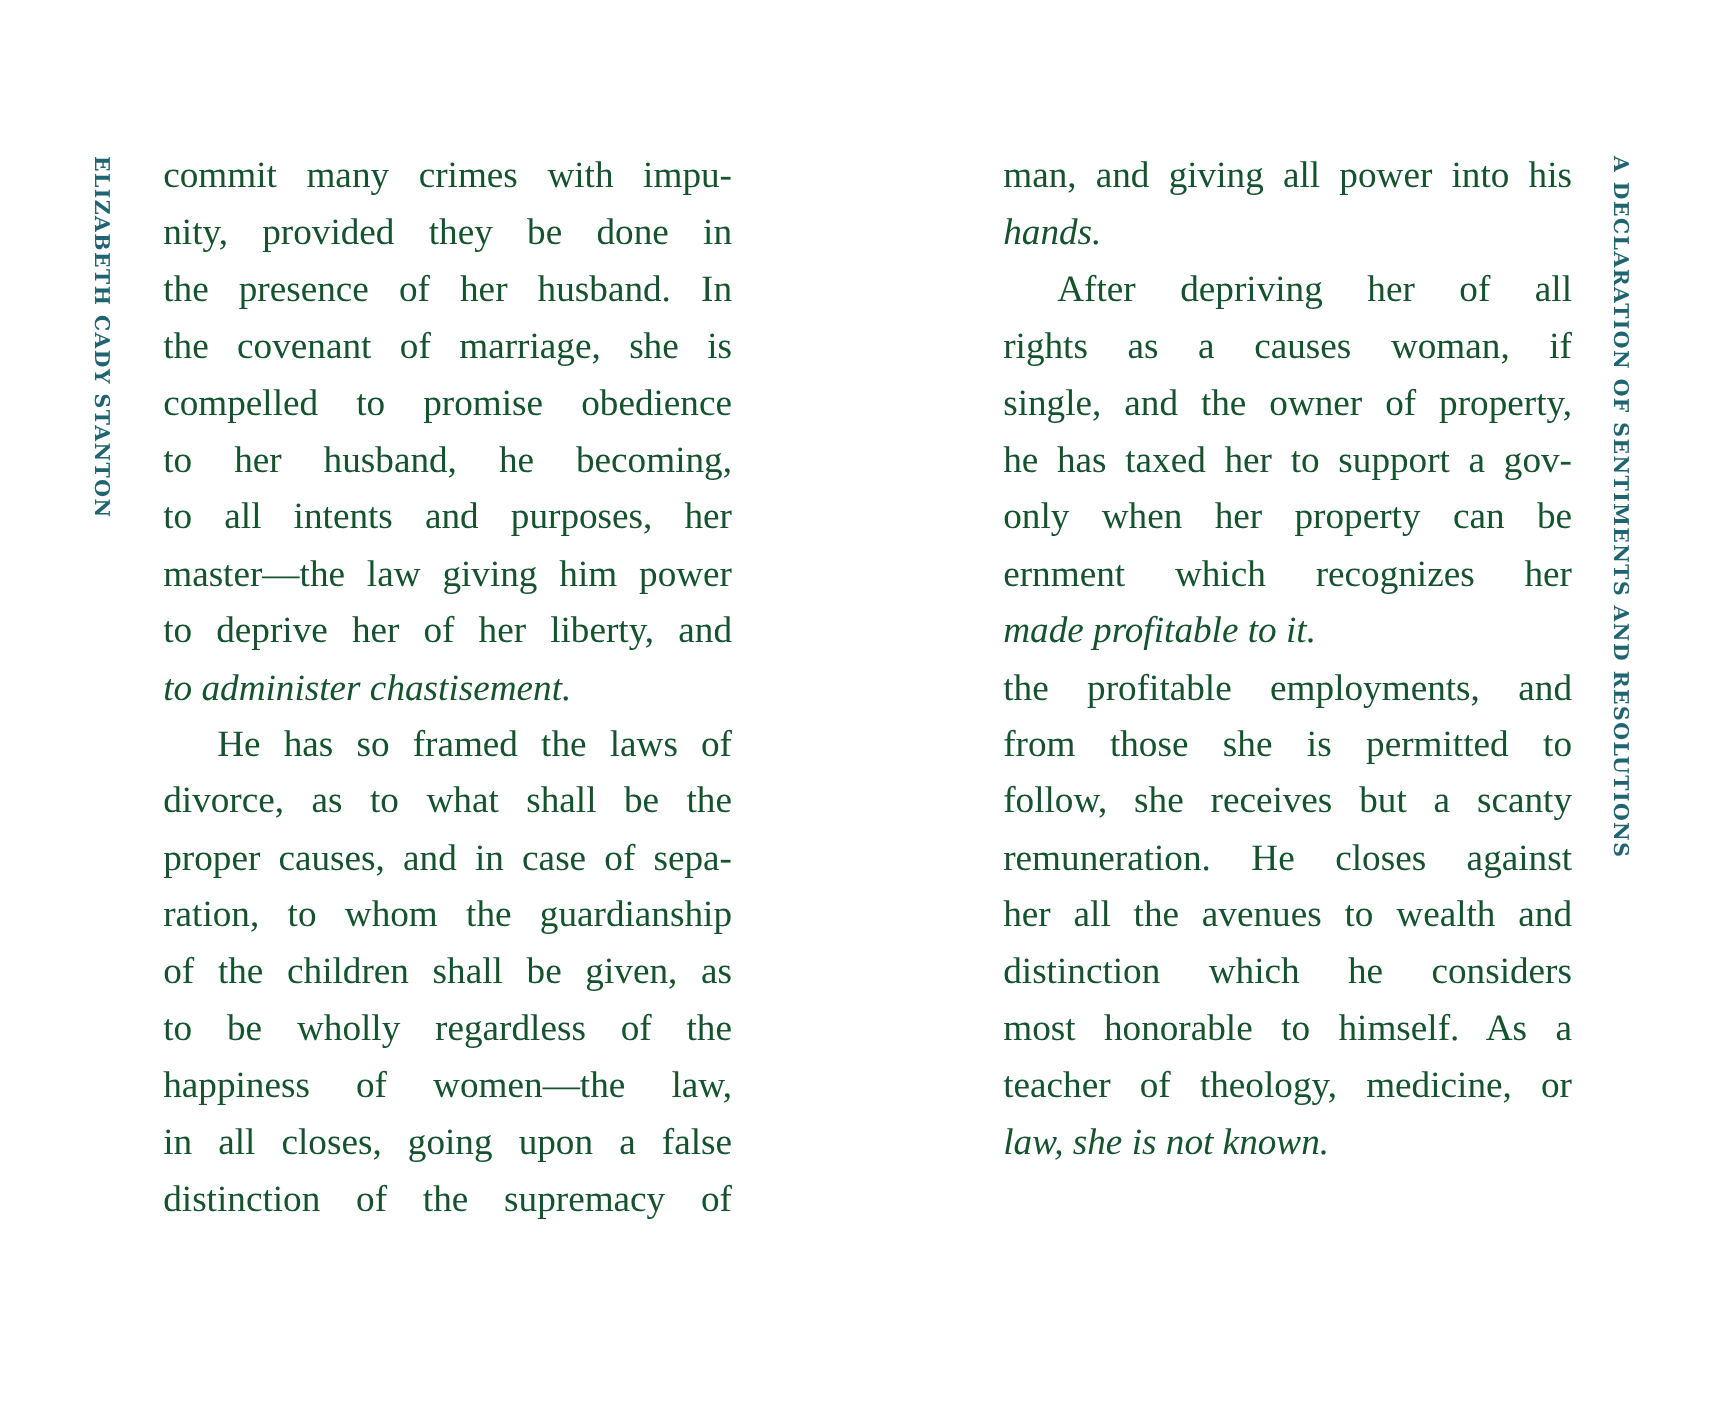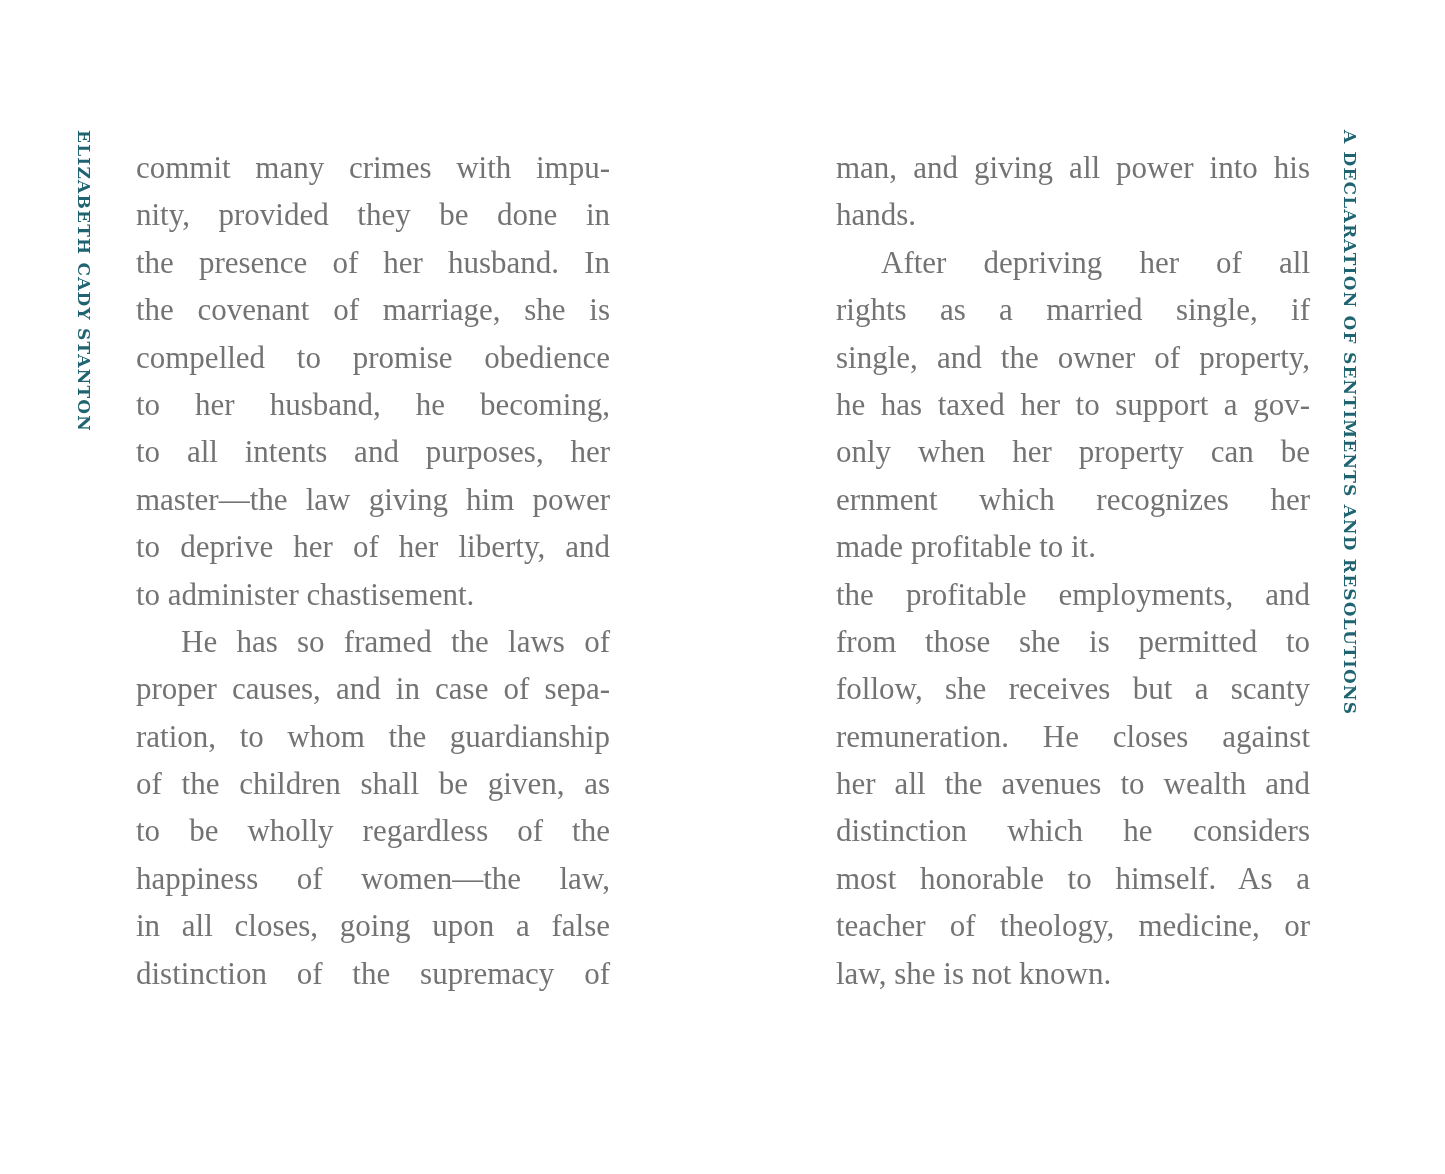--- a/index.html
+++ b/index.html
@@ -13,64 +13,65 @@
       font-weight: bold;
       font-size: 17px;
       letter-spacing: 1.2px;
       white-space: nowrap;
       writing-mode: vertical-rl;
     }
     .running-head.left { left: 74px; }
     .running-head.right { left: 1340px; }
     .column {
       position: absolute;
-      top: 144px;
+      top: 122px;
       width: 474px;
-      color: #737373;
+      color: #14532d;
       font-family: "Liberation Serif", serif;
       font-size: 31px;
       line-height: 47.4px;
     }
     .column.left { left: 136px; }
     .column.right { left: 836px; }
     .line { display: block; text-align: justify; text-align-last: justify; white-space: nowrap; height: 47.4px; overflow: visible; }
-    .line.last { text-align-last: left; }
+    .line.last { text-align-last: left; font-style: italic; }
     .line.indent { padding-left: 45px; }
   </style>
 </head>
 <body>
 
 <div class="spread">
   <div class="running-head left">ELIZABETH CADY STANTON</div>
   <div class="column left" id="col-left">
       <span class="line">commit many crimes with impu-</span>
       <span class="line">nity, provided they be done in</span>
       <span class="line">the presence of her husband. In</span>
       <span class="line">the covenant of marriage, she is</span>
       <span class="line">compelled to promise obedience</span>
       <span class="line">to her husband, he becoming,</span>
       <span class="line">to all intents and purposes, her</span>
       <span class="line">master—the law giving him power</span>
       <span class="line">to deprive her of her liberty, and</span>
       <span class="line last">to administer chastisement.</span>
       <span class="line indent">He has so framed the laws of</span>
+      <span class="line">divorce, as to what shall be the</span>
       <span class="line">proper causes, and in case of sepa-</span>
       <span class="line">ration, to whom the guardianship</span>
       <span class="line">of the children shall be given, as</span>
       <span class="line">to be wholly regardless of the</span>
       <span class="line">happiness of women—the law,</span>
       <span class="line">in all closes, going upon a false</span>
       <span class="line">distinction of the supremacy of</span>
     </div>
 
   <div class="column right" id="col-right">
       <span class="line">man, and giving all power into his</span>
       <span class="line last">hands.</span>
       <span class="line indent">After depriving her of all</span>
-      <span class="line">rights as a married single, if</span>
+      <span class="line">rights as a causes woman, if</span>
       <span class="line">single, and the owner of property,</span>
       <span class="line">he has taxed her to support a gov-</span>
       <span class="line">only when her property can be</span>
       <span class="line">ernment which recognizes her</span>
       <span class="line last">made profitable to it.</span>
       <span class="line">the profitable employments, and</span>
       <span class="line">from those she is permitted to</span>
       <span class="line">follow, she receives but a scanty</span>
       <span class="line">remuneration. He closes against</span>
       <span class="line">her all the avenues to wealth and</span>

